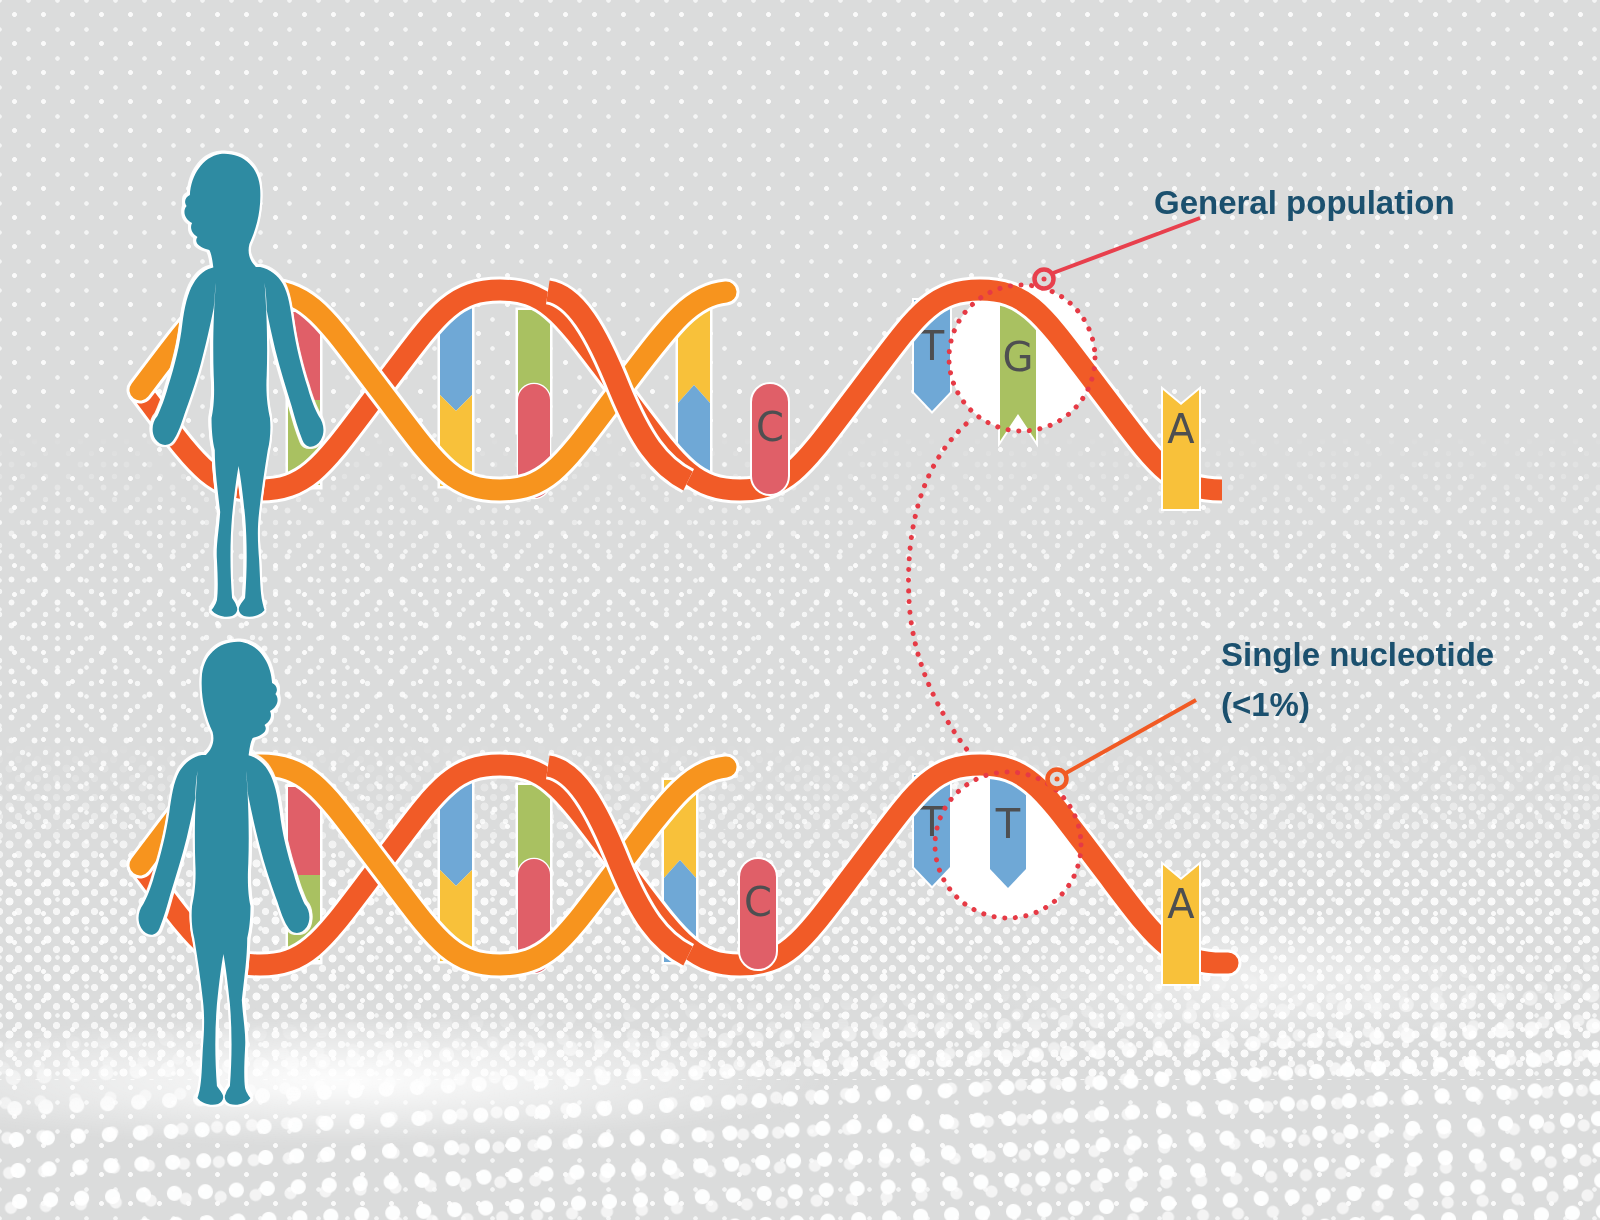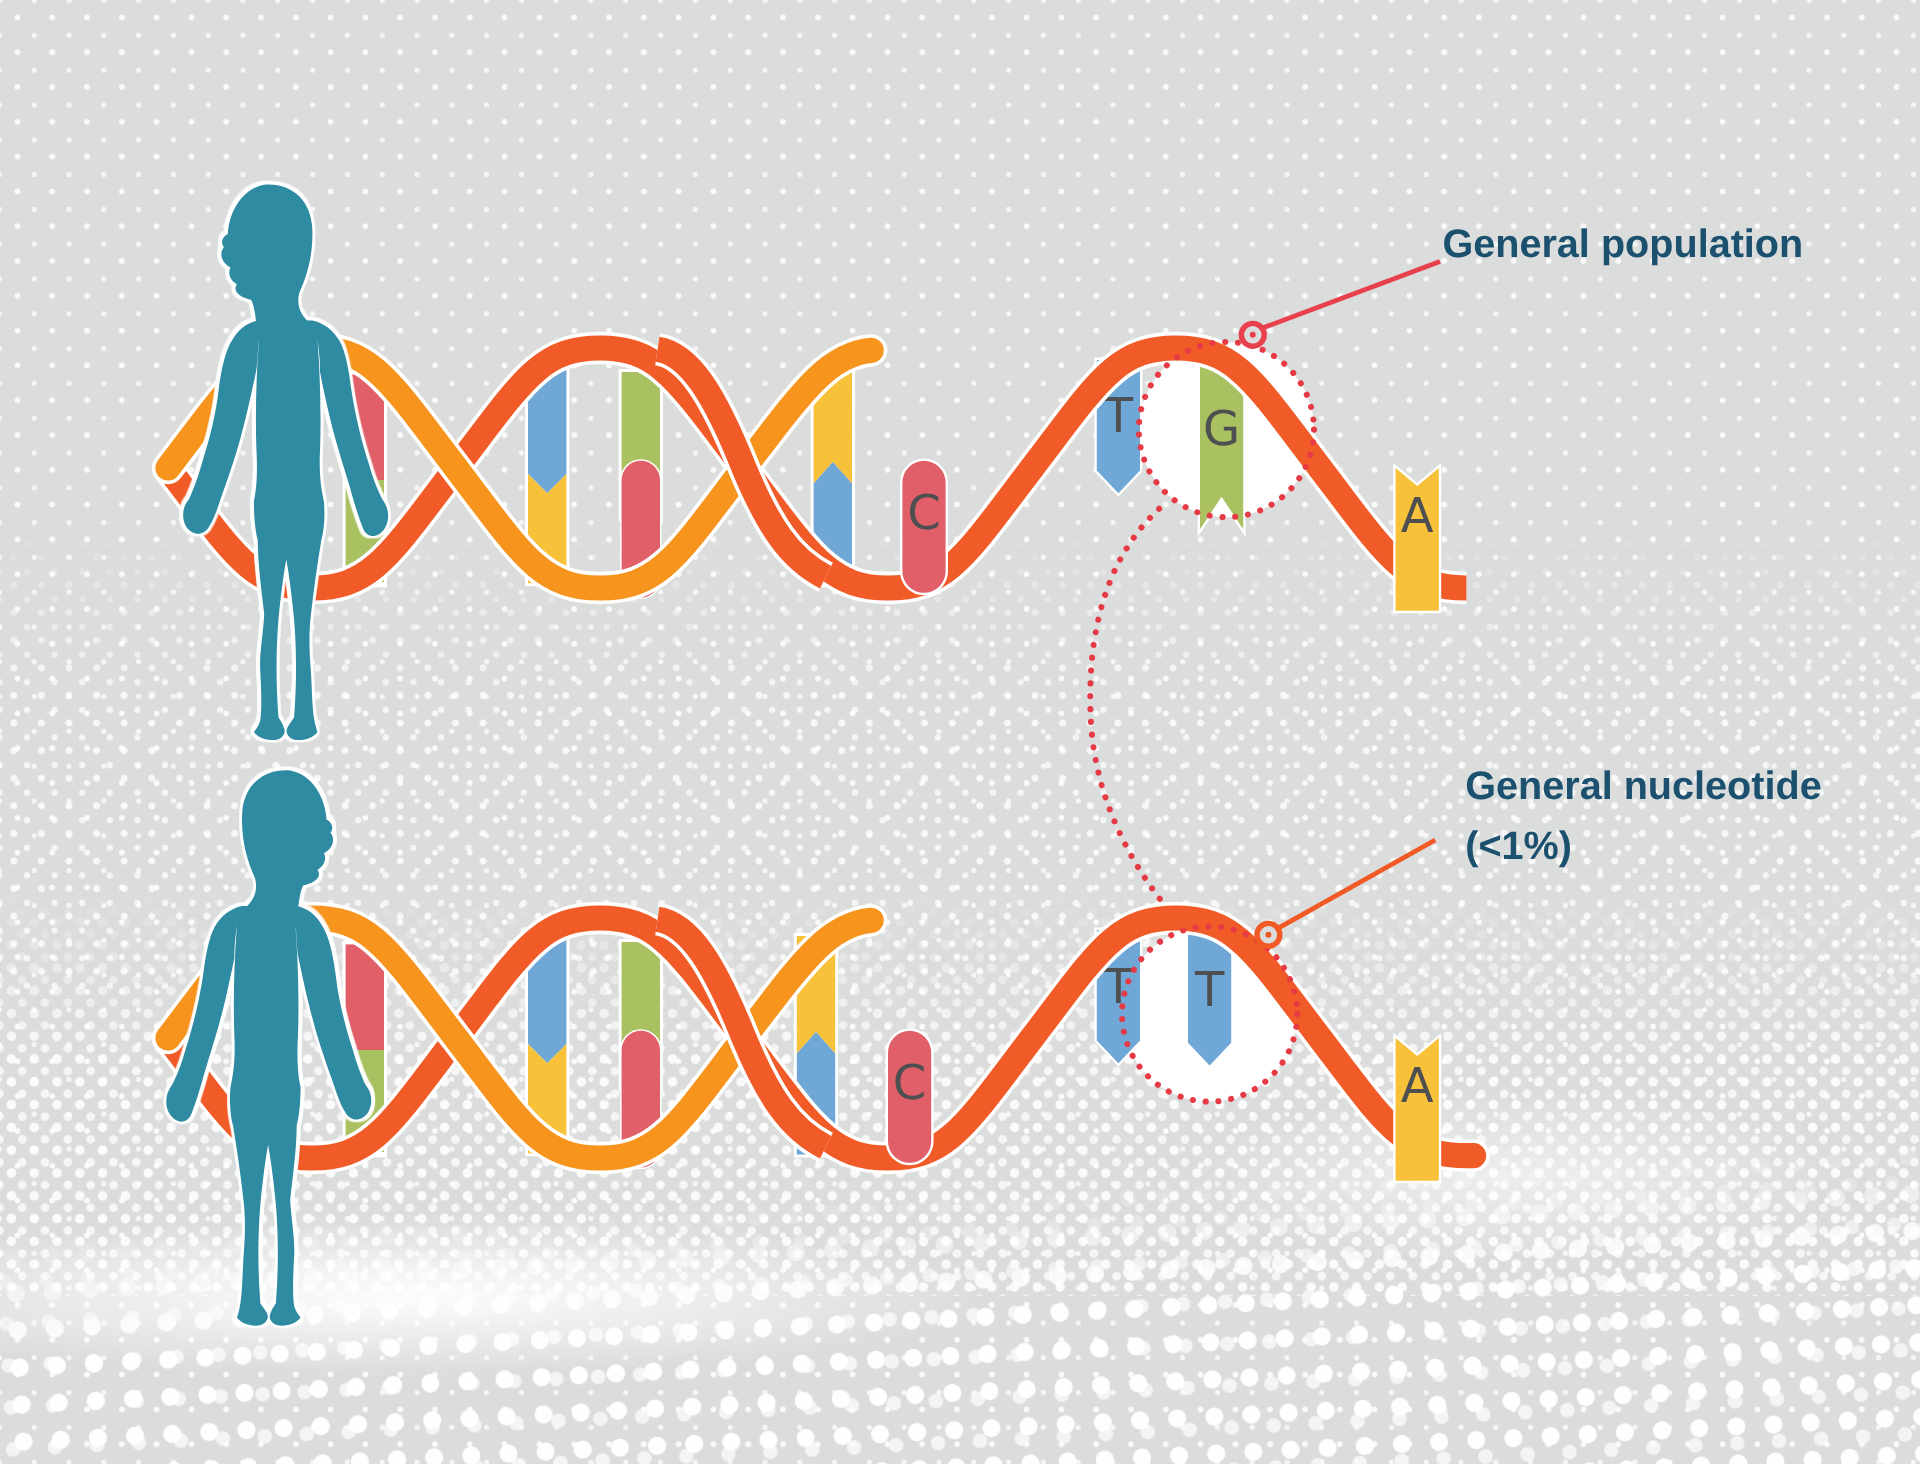--- a/index.html
+++ b/index.html
@@ -73,21 +73,21 @@
            drop-shadow(0 -2.5px 0 rgba(255,255,255,.95));
   }
   .base-letter{
     font-family:"DejaVu Sans","Liberation Sans",sans-serif;
     font-size:40px;fill:#4e4f51;text-anchor:middle;
   }
   .label{
     position:absolute;color:#1b506e;font-weight:bold;font-size:33px;
     font-family:"Liberation Sans",sans-serif;white-space:nowrap;
   }
-  #labelGP{left:1202px;top:184px;}
+  #labelGP{left:1154px;top:184px;}
   #labelSNP{left:1221px;top:630px;line-height:50px;}
   #labelSNP span{display:block;}
 </style>
 </head>
 <body>
 
 <div class="layer" id="dotsTop"></div>
 <div class="layer" id="dotsMid"></div>
 <div class="layer" id="dotsLow"></div>
 <div class="layer" id="dotsWave"></div>
@@ -265,15 +265,15 @@
   </g>
   <g>
     <line x1="1066" y1="773" x2="1196" y2="700" stroke="#f15a24" stroke-width="4"></line>
     <circle cx="1057" cy="779" r="9.5" fill="#dbdcdc" stroke="#f15a24" stroke-width="4.5"></circle>
     <circle cx="1057" cy="779" r="2.5" fill="#f15a24"></circle>
   </g>
 </svg>
 
 <div class="label" id="labelGP">General population</div>
 <div class="label" id="labelSNP">
-  <span>General nucleotide</span>
+  <span>Single nucleotide</span>
   <span>(&lt;1%)</span>
 </div>
 
 </body></html>

